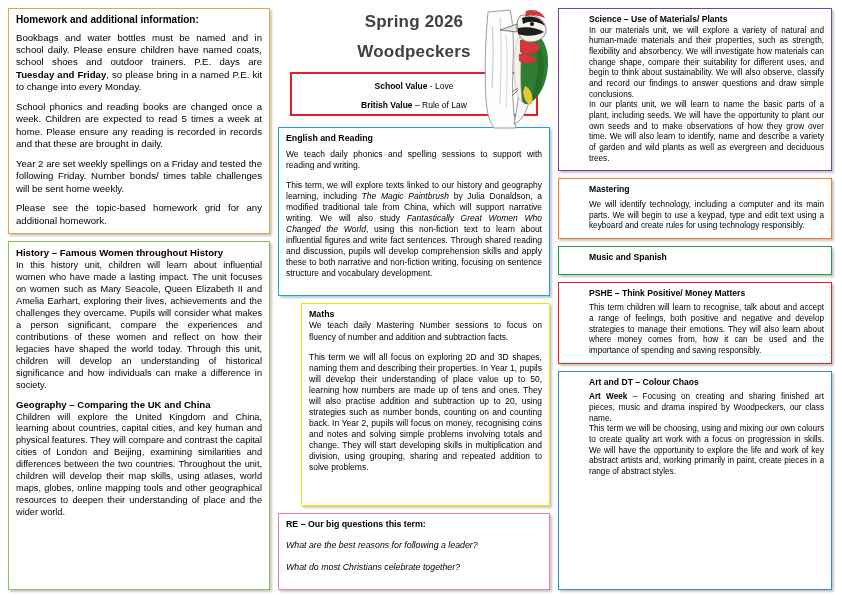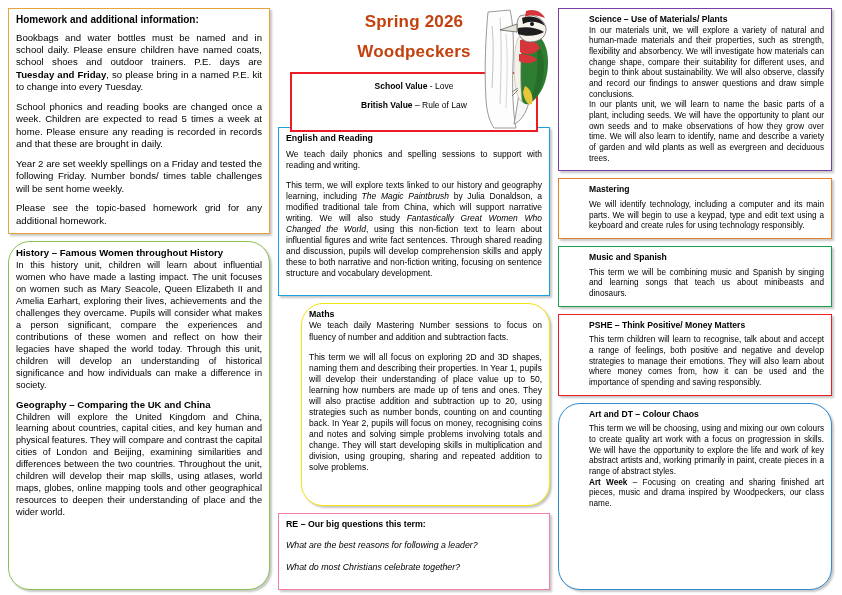--- a/index.html
+++ b/index.html
@@ -71,29 +71,29 @@
   .header {
     position: relative;
     height: 112px;
     flex: 0 0 auto;
   }
   .title-wrap {
     text-align: center;
     padding-top: 4px;
   }
   .title-line {
-    color: #c2410c;
+    color: #404040;
     font-weight: bold;
     font-size: 17px;
     letter-spacing: 0.2px;
     margin-bottom: 10px;
   }
   .values-box {
     margin: 6px 12px 0 12px;
-    padding: 7px 4px 20px 4px;
+    padding: 7px 4px 4px 4px;
     text-align: center;
     font-size: 9.5px;
   }
   .values-box .vrow { margin-bottom: 9px; }
   .values-box .vrow:last-child { margin-bottom: 0; }
 
   .bird {
     position: absolute;
     right: -6px;
     top: -4px;
@@ -113,32 +113,32 @@
 
   .col-right .box { font-size: 8.2px; padding-left: 30px; }
   .col-right .h  { font-size: 8.6px; }
 
   .box.english p { margin-bottom: 9px; }
   .box.maths p { margin-bottom: 9px; }
   .box.re p { margin-bottom: 10px; }
   .box.re .h { margin-bottom: 10px; }
 
   .nomarg { margin-bottom: 0 !important; }
-  .flexfill { flex: 1 1 auto; border-radius: 22px; }
+  .flexfill { flex: 1 1 auto; }
 </style>
 </head>
 <body>
 
 <div class="page">
 
   <div class="col col-left">
 
     <div class="box b-orange hw">
       <div class="h">Homework and additional information:</div>
-      <p><span>Bookbags and water bottles must be named and in school daily. Please ensure children have named coats, school shoes and outdoor trainers. P.E. days are </span><span class="bd">Tuesday and Friday</span><span>, so please bring in a named P.E. kit to change into every Tuesday.</span></p>
+      <p><span>Bookbags and water bottles must be named and in school daily. Please ensure children have named coats, school shoes and outdoor trainers. P.E. days are </span><span class="bd">Tuesday and Friday</span><span>, so please bring in a named P.E. kit to change into every Monday.</span></p>
       <p>School phonics and reading books are changed once a week. Children are expected to read 5 times a week at home. Please ensure any reading is recorded in records and that these are brought in daily.</p>
       <p>Year 2 are set weekly spellings on a Friday and tested the following Friday. Number bonds/ times table challenges will be sent home weekly.</p>
       <p>Please see the topic-based homework grid for any additional homework.</p>
     </div>
 
     <div class="box b-green flexfill">
       <div class="h tight">History – Famous Women throughout History</div>
       <p>In this history unit, children will learn about influential women who have made a lasting impact. The unit focuses on women such as Mary Seacole, Queen Elizabeth II and Amelia Earhart, exploring their lives, achievements and the challenges they overcame. Pupils will consider what makes a person significant, compare the experiences and contributions of these women and reflect on how their legacies have shaped the world today. Through this unit, children will develop an understanding of historical significance and how individuals can make a difference in society.</p>
       <div class="h tight" style="margin-top:0;">Geography – Comparing the UK and China</div>
       <p>Children will explore the United Kingdom and China, learning about countries, capital cities, and key human and physical features. They will compare and contrast the capital cities of London and Beijing, examining similarities and differences between the two countries. Throughout the unit, children will develop their map skills, using atlases, world maps, globes, online mapping tools and other geographical resources to deepen their understanding of place and the wider world.</p>
@@ -219,29 +219,28 @@
       <p class="nomarg">In our plants unit, we will learn to name the basic parts of a plant, including seeds. We will have the opportunity to plant our own seeds and to make observations of how they grow over time. We will also learn to identify, name and describe a variety of garden and wild plants as well as evergreen and deciduous trees.</p>
     </div>
 
     <div class="box b-orange2">
       <div class="h">Mastering</div>
       <p>We will identify technology, including a computer and its main parts. We will begin to use a keypad, type and edit text using a keyboard and create rules for using technology responsibly.</p>
     </div>
 
     <div class="box b-green2">
       <div class="h">Music and Spanish</div>
-      <p>This term we will be combining music and Spanish by singing and learning songs that teach us about minibeasts and dinosaurs.</p>
     </div>
 
     <div class="box b-red">
       <div class="h">PSHE – Think Positive/ Money Matters</div>
       <p>This term children will learn to recognise, talk about and accept a range of feelings, both positive and negative and develop strategies to manage their emotions. They will also learn about where money comes from, how it can be used and the importance of spending and saving responsibly.</p>
     </div>
 
     <div class="box b-blue flexfill">
       <div class="h">Art and DT – Colour Chaos</div>
+      <p class="nomarg"><span class="bd">Art Week</span><span> – Focusing on creating and sharing finished art pieces, music and drama inspired by Woodpeckers, our class name.</span></p>
       <p class="nomarg">This term we will be choosing, using and mixing our own colours to create quality art work with a focus on progression in skills. We will have the opportunity to explore the life and work of key abstract artists and, working primarily in paint, create pieces in a range of abstract styles.</p>
-      <p class="nomarg"><span class="bd">Art Week</span><span> – Focusing on creating and sharing finished art pieces, music and drama inspired by Woodpeckers, our class name.</span></p>
     </div>
 
   </div>
 
 </div>
 
 </body></html>

